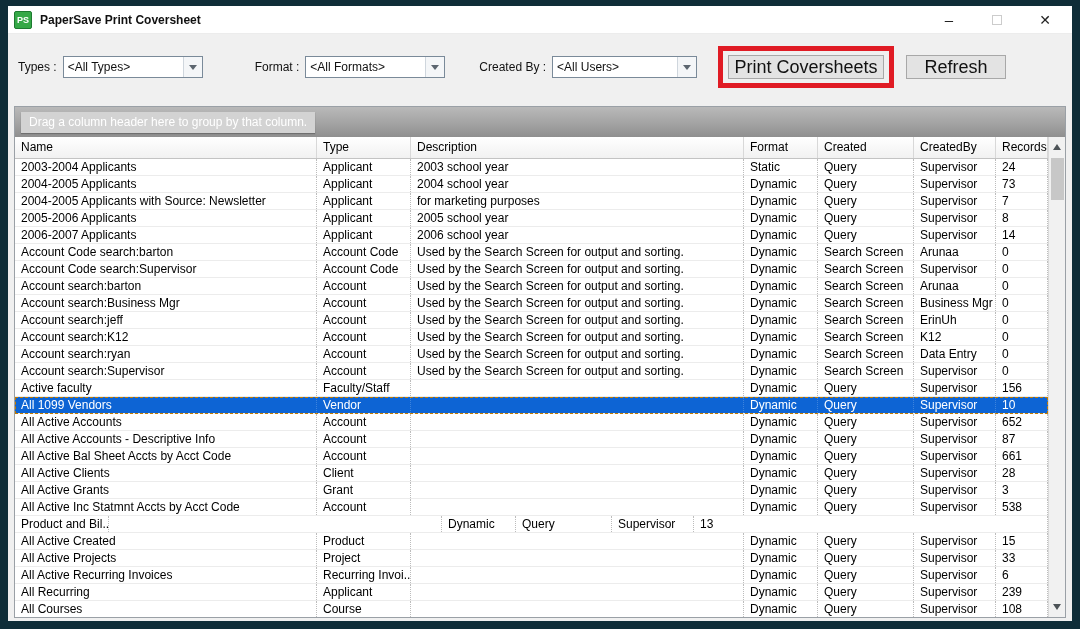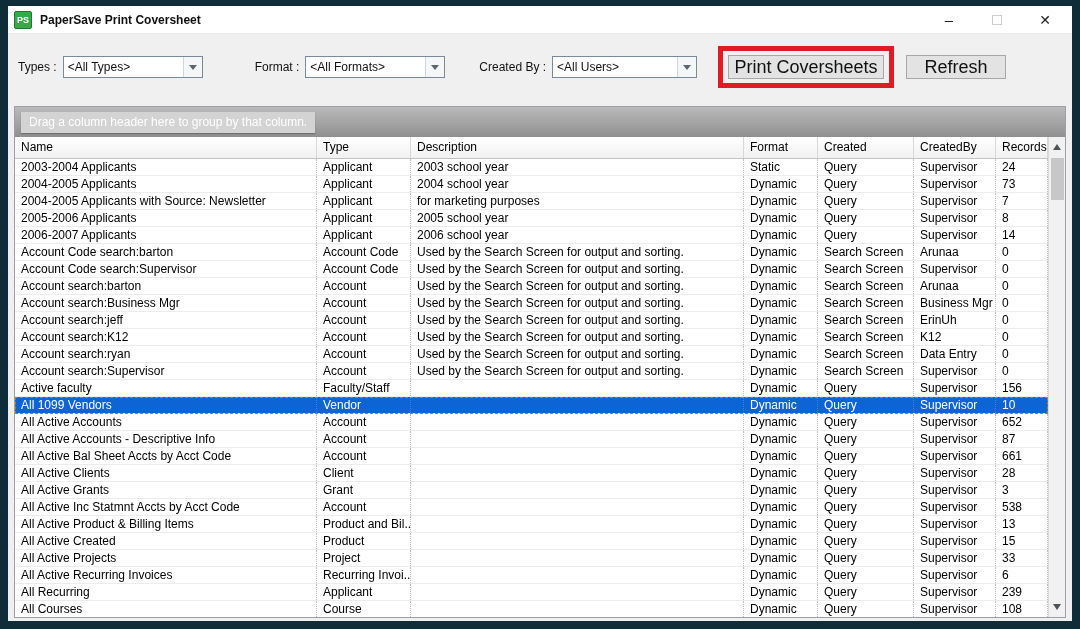--- a/index.html
+++ b/index.html
@@ -307,21 +307,20 @@
               <div class="grow">
                 <div class="gcell" style="width: 302px;">All Active Inc Statmnt Accts by Acct Code</div>
                 <div class="gcell" style="width: 94px;">Account</div>
                 <div class="gcell" style="width: 333px;"></div>
                 <div class="gcell" style="width: 74px;">Dynamic</div>
                 <div class="gcell" style="width: 96px;">Query</div>
                 <div class="gcell" style="width: 82px;">Supervisor</div>
                 <div class="gcell">538</div>
               </div>
               <div class="grow">
-                <div class="gcell" style="width: 302px;">All Active Product &amp; Billing Items</div>
                 <div class="gcell" style="width: 94px;">Product and Bil...</div>
                 <div class="gcell" style="width: 333px;"></div>
                 <div class="gcell" style="width: 74px;">Dynamic</div>
                 <div class="gcell" style="width: 96px;">Query</div>
                 <div class="gcell" style="width: 82px;">Supervisor</div>
                 <div class="gcell">13</div>
               </div>
               <div class="grow">
                 <div class="gcell" style="width: 302px;">All Active Created</div>
                 <div class="gcell" style="width: 94px;">Product</div>

